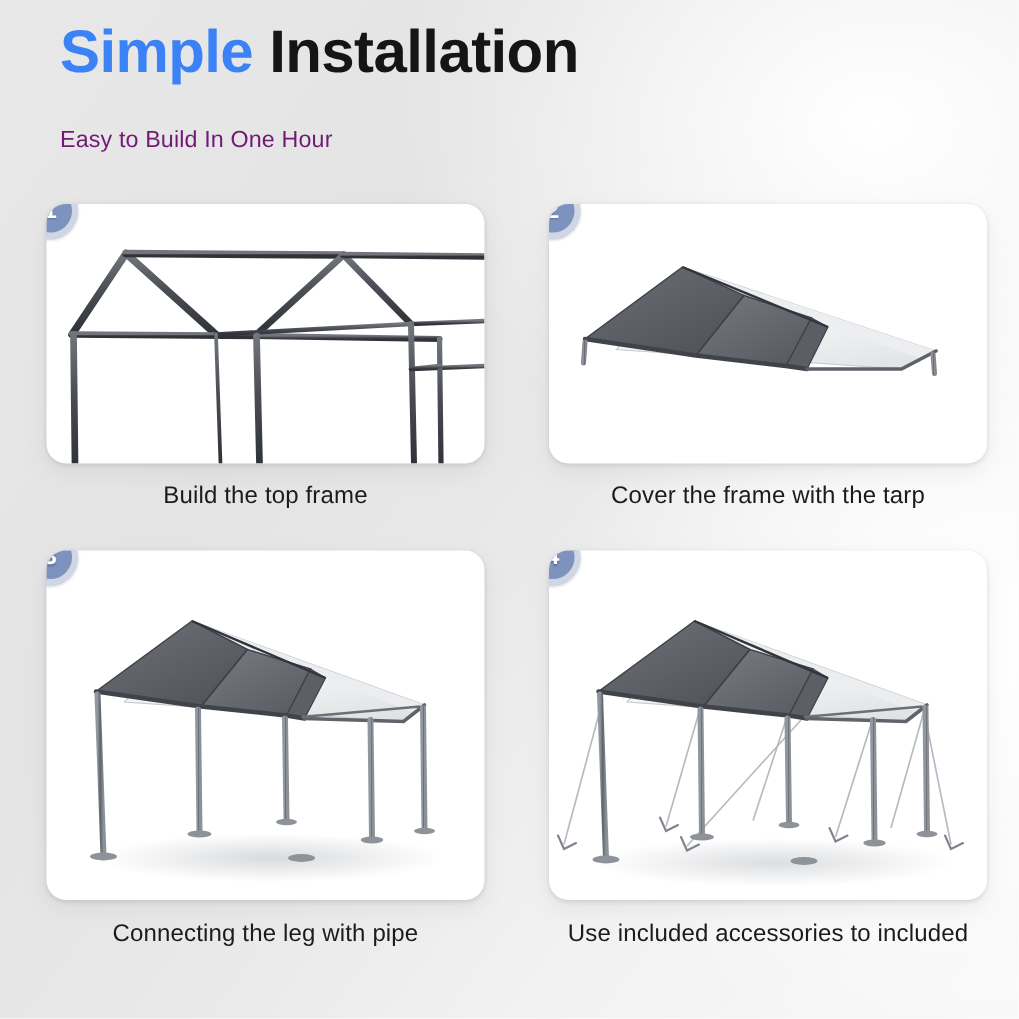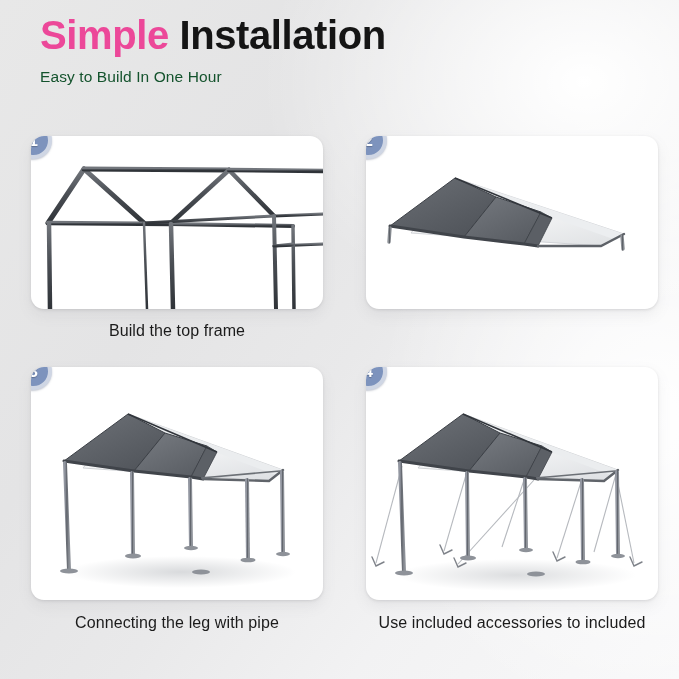--- a/index.html
+++ b/index.html
@@ -35,26 +35,26 @@
 
   .title {
     font-size: 40px;
     font-weight: bold;
     letter-spacing: -0.4px;
     line-height: 1.08;
     color: #151515;
     white-space: nowrap;
   }
 
-  .title .accent { color: #ec4899; margin-top: 48px; }
+  .title .accent { color: #3b82f6; margin-top: 48px; }
 
   .subtitle {
-    margin-top: 11px;
+    margin-top: 28px;
     font-size: 15.5px;
-    color: #14532d;
+    color: #701a75;
     letter-spacing: 0.1px;
   }
 
   
   .steps {
     position: absolute;
     left: 0;
     top: 124px;
     width: 679px;
     height: 545px;
@@ -221,20 +221,21 @@
           <g stroke="url(#leg2)" stroke-width="3.4" stroke-linecap="round">
             <path d="M24 92 L23 106"></path>
             <path d="M97 103 L97 119"></path>
             <path d="M157 110 L157 124"></path>
             <path d="M196 108 L196 122"></path>
             <path d="M233 109 L233 121"></path>
             <path d="M256 100 L257 113"></path>
           </g>
         </svg>
       </div>
+      <div class="caption">Cover the frame with the tarp</div>
     </div>
 
     <div class="step step-3">
       <div class="card tall">
         <div class="badge">
           <span>3</span>
         </div>
         <svg viewBox="0 0 292 233">
           <defs>
             <linearGradient id="dark3a" x1="0.1" y1="0" x2="0.9" y2="1">

